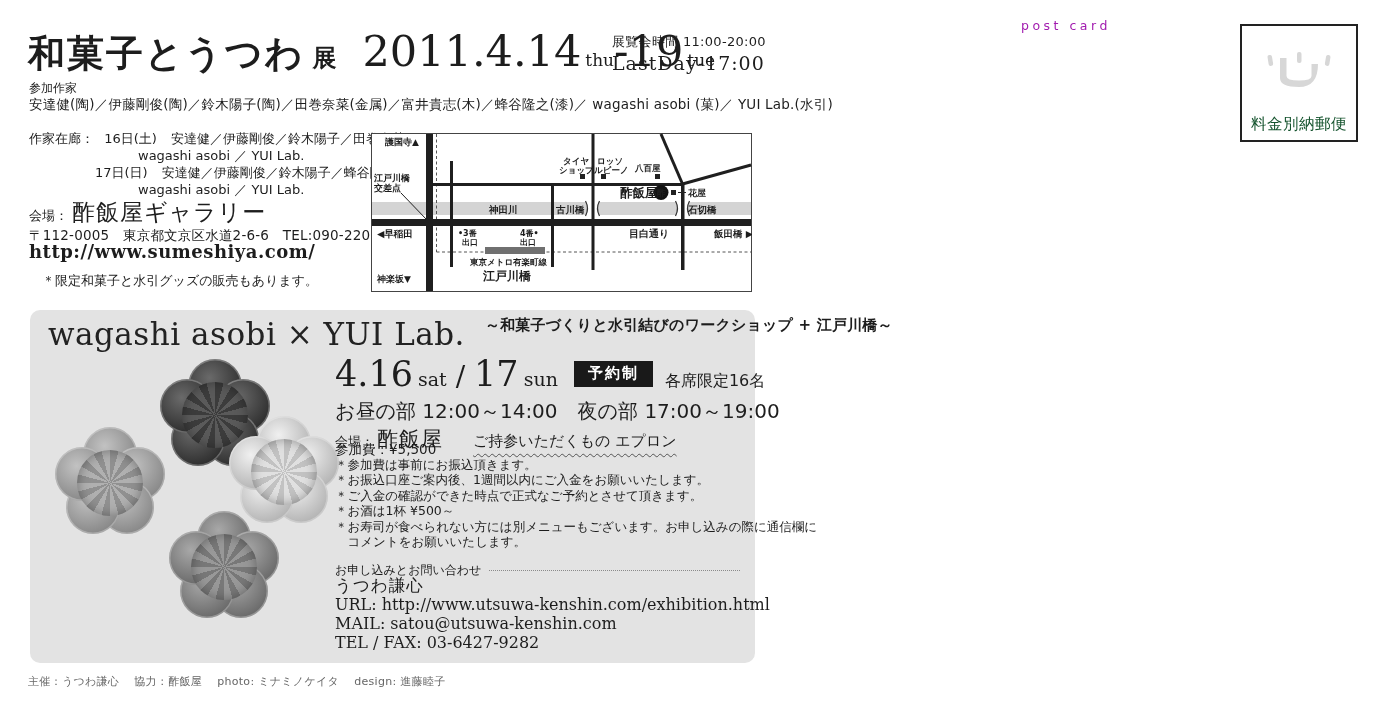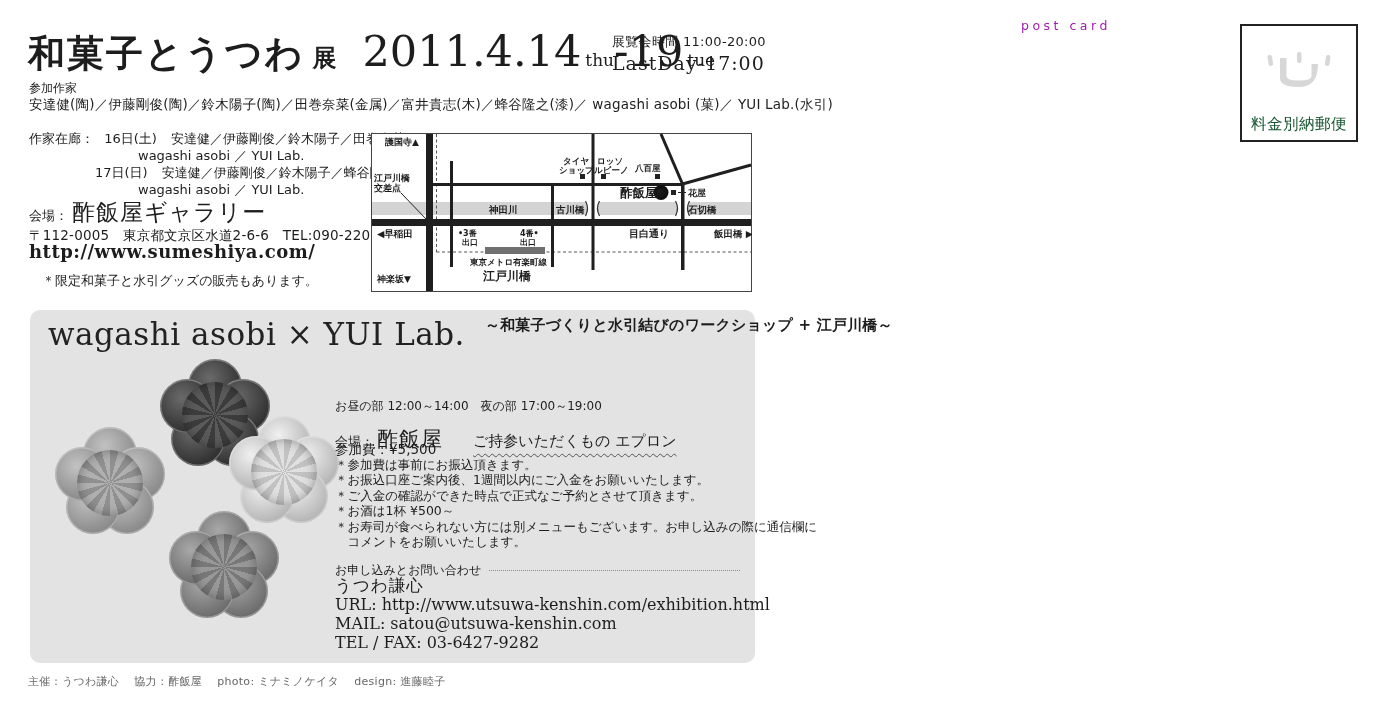--- a/index.html
+++ b/index.html
@@ -66,21 +66,21 @@
   .knot-mid   { --p1:#a8a8a8; --p2:#6c6c6c; --c1:#787878; --c2:#989898; left:128px; top:153px; }
 
   .ws-right { position:absolute; left:305px; top:0; width:405px; height:353px; }
   .ws-date-row { position:absolute; left:0; top:44px; display:flex; align-items:baseline; white-space:nowrap; }
   .ws-date-num { font-family:"DejaVu Serif","Liberation Serif",serif; font-size:35px; }
   .ws-date-word{ font-family:"DejaVu Serif","Liberation Serif",serif; font-size:19px; margin-left:5px; }
   .ws-slash { font-family:"DejaVu Serif","Liberation Serif",serif; font-size:28px; margin:0 9px; }
   .ws-badge { align-self:center; background:#191919; color:#fff; font-size:15px; font-weight:bold;
               letter-spacing:2px; padding:3px 14px 4px; margin-left:16px; }
   .ws-capacity { font-size:16px; margin-left:12px; }
-  .ws-time { position:absolute; left:0; top:88px; font-size:12px; white-space:nowrap; }
+  .ws-time { position:absolute; left:0; top:88px; font-size:20px; white-space:nowrap; }
   .ws-venue-row { position:absolute; left:0; top:106px; display:flex; align-items:baseline; white-space:nowrap; }
   .ws-venue-label { font-size:13px; }
   .ws-venue-name { font-size:21px; letter-spacing:1px; margin-left:3px; }
   .ws-bring { font-size:15px; margin-left:30px; text-decoration:underline; text-decoration-style:wavy;
               text-decoration-thickness:1px; text-decoration-color:#555; text-underline-offset:7px;margin-top:16px; }
   .ws-fee { position:absolute; left:0; top:131px; font-size:13.5px; }
   .ws-notes { position:absolute; left:0; top:147px; font-size:12.5px; line-height:15.4px; white-space:nowrap; }
   .ws-contact-row { position:absolute; left:0; top:252px; width:405px; display:flex; align-items:center;justify-content:space-between; }
   .ws-contact-label { font-size:12px; white-space:nowrap; }
   .dotline { flex:1; border-top:1.5px dotted #8a8a8a; margin-left:8px; height:0; }
@@ -235,20 +235,29 @@
         <div class="petal p1"></div>
           <div class="petal p2"></div>
           <div class="petal p3"></div>
           <div class="petal p4"></div>
           <div class="petal p5"></div>
           <div class="core"></div>
       </div>
     </div>
 
     <div class="ws-right">
+      <div class="ws-date-row">
+        <span class="ws-date-num">4.16</span>
+        <span class="ws-date-word">sat</span>
+        <span class="ws-slash">/</span>
+        <span class="ws-date-num">17</span>
+        <span class="ws-date-word">sun</span>
+        <span class="ws-badge">予約制</span>
+        <span class="ws-capacity">各席限定16名</span>
+      </div>
       <div class="ws-time">お昼の部 12:00～14:00　夜の部 17:00～19:00</div>
       <div class="ws-venue-row">
         <span class="ws-venue-label">会場：</span>
         <span class="ws-venue-name">酢飯屋</span>
         <span class="ws-bring">ご持参いただくもの エプロン</span>
       </div>
       <div class="ws-fee">参加費：¥5,500</div>
       <div class="ws-notes">
         <div>＊参加費は事前にお振込頂きます。</div>
         <div>＊お振込口座ご案内後、1週間以内にご入金をお願いいたします。</div>

